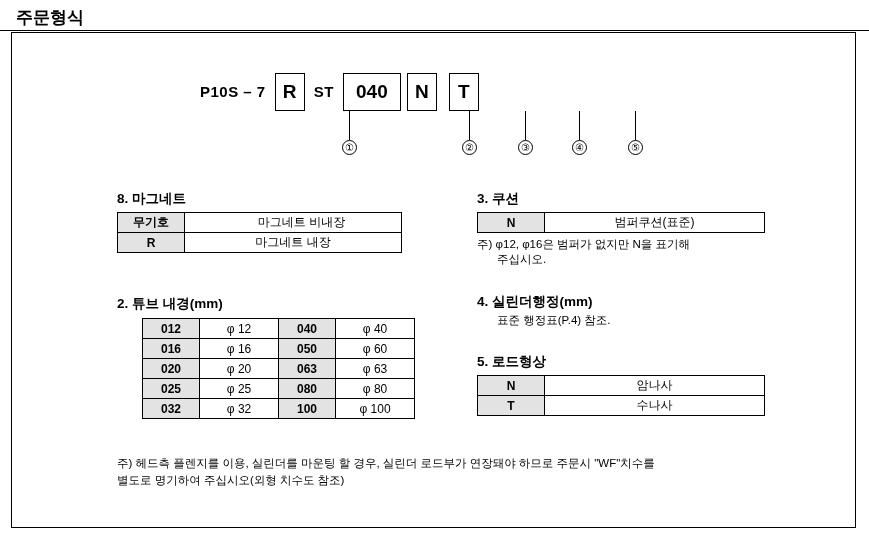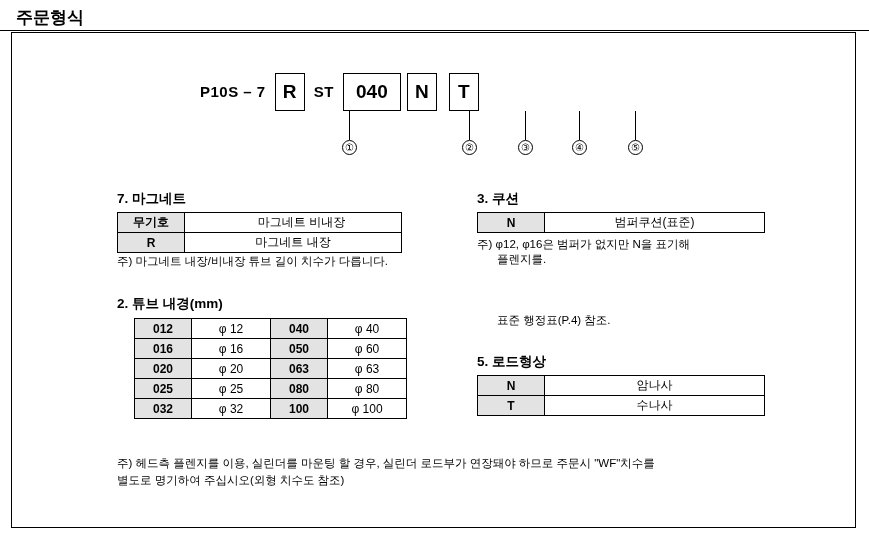--- a/index.html
+++ b/index.html
@@ -170,37 +170,36 @@
   <div class="leader" style="left:525px; top:111px; height:29px;"></div>
   <div class="leader" style="left:579px; top:111px; height:29px;"></div>
   <div class="leader" style="left:635px; top:111px; height:29px;"></div>
 
   <div class="circ" style="left:342px; top:140px;">①</div>
   <div class="circ" style="left:462px; top:140px;">②</div>
   <div class="circ" style="left:518px; top:140px;">③</div>
   <div class="circ" style="left:572px; top:140px;">④</div>
   <div class="circ" style="left:628px; top:140px;">⑤</div>
 
-  <div class="sec-h" style="left:117px; top:190px;">7. 마그네트</div>
+  <div class="sec-h" style="left:117px; top:190px;">8. 마그네트</div>
   <table class="spec" style="left:117px; top:212px;">
     <tbody>
         <tr>
       <td class="key" style="width:62px;text-align:center;">무기호</td>
       <td class="val" style="width:195px;padding-left:19px;">마그네트 비내장</td>
     </tr>
     <tr>
       <td class="key">R</td>
       <td class="val">마그네트 내장</td>
     </tr>
   </tbody>
     </table>
-  <div class="sub-note" style="left:117px; top:254px;">주) 마그네트 내장/비내장 튜브 길이 치수가 다릅니다.</div>
 
   <div class="sec-h" style="left:117px; top:295px;">2. 튜브 내경(mm)</div>
-  <table class="spec" style="left:134px; top:318px;">
+  <table class="spec" style="left:142px; top:318px;">
     <tbody>
         <tr>
       <td class="key" style="width:52px;">012</td>
       <td class="val" style="width:74px;">φ 12</td>
       <td class="key" style="width:52px;">040</td>
       <td class="val" style="width:74px;">φ 40</td>
     </tr>
     <tr>
       <td class="key">016</td>
       <td class="val">φ 16</td>
@@ -231,22 +230,23 @@
   <div class="sec-h" style="left:477px; top:190px;">3. 쿠션</div>
   <table class="spec" style="left:477px; top:212px;">
     <tbody>
         <tr>
       <td class="key" style="width:62px;">N</td>
       <td class="val" style="width:215px;">범퍼쿠션(표준)</td>
     </tr>
   </tbody>
     </table>
   <div class="sub-note" style="left:477px; top:237px;">주) φ12, φ16은 범퍼가 없지만 N을 표기해</div>
-  <div class="sub-note" style="left:497px; top:252px;">플렌지를.</div>
-
+  <div class="sub-note" style="left:497px; top:252px;">주십시오.</div>
+
+  <div class="sec-h" style="left:477px; top:293px;">4. 실린더행정(mm)</div>
   <div class="sub-note" style="left:497px; top:313px;">표준 행정표(P.4) 참조.</div>
 
   <div class="sec-h" style="left:477px; top:353px;text-align:center;">5. 로드형상</div>
   <table class="spec" style="left:477px; top:375px;">
     <tbody>
         <tr>
       <td class="key" style="width:62px;">N</td>
       <td class="val" style="width:215px;">암나사</td>
     </tr>
     <tr>

